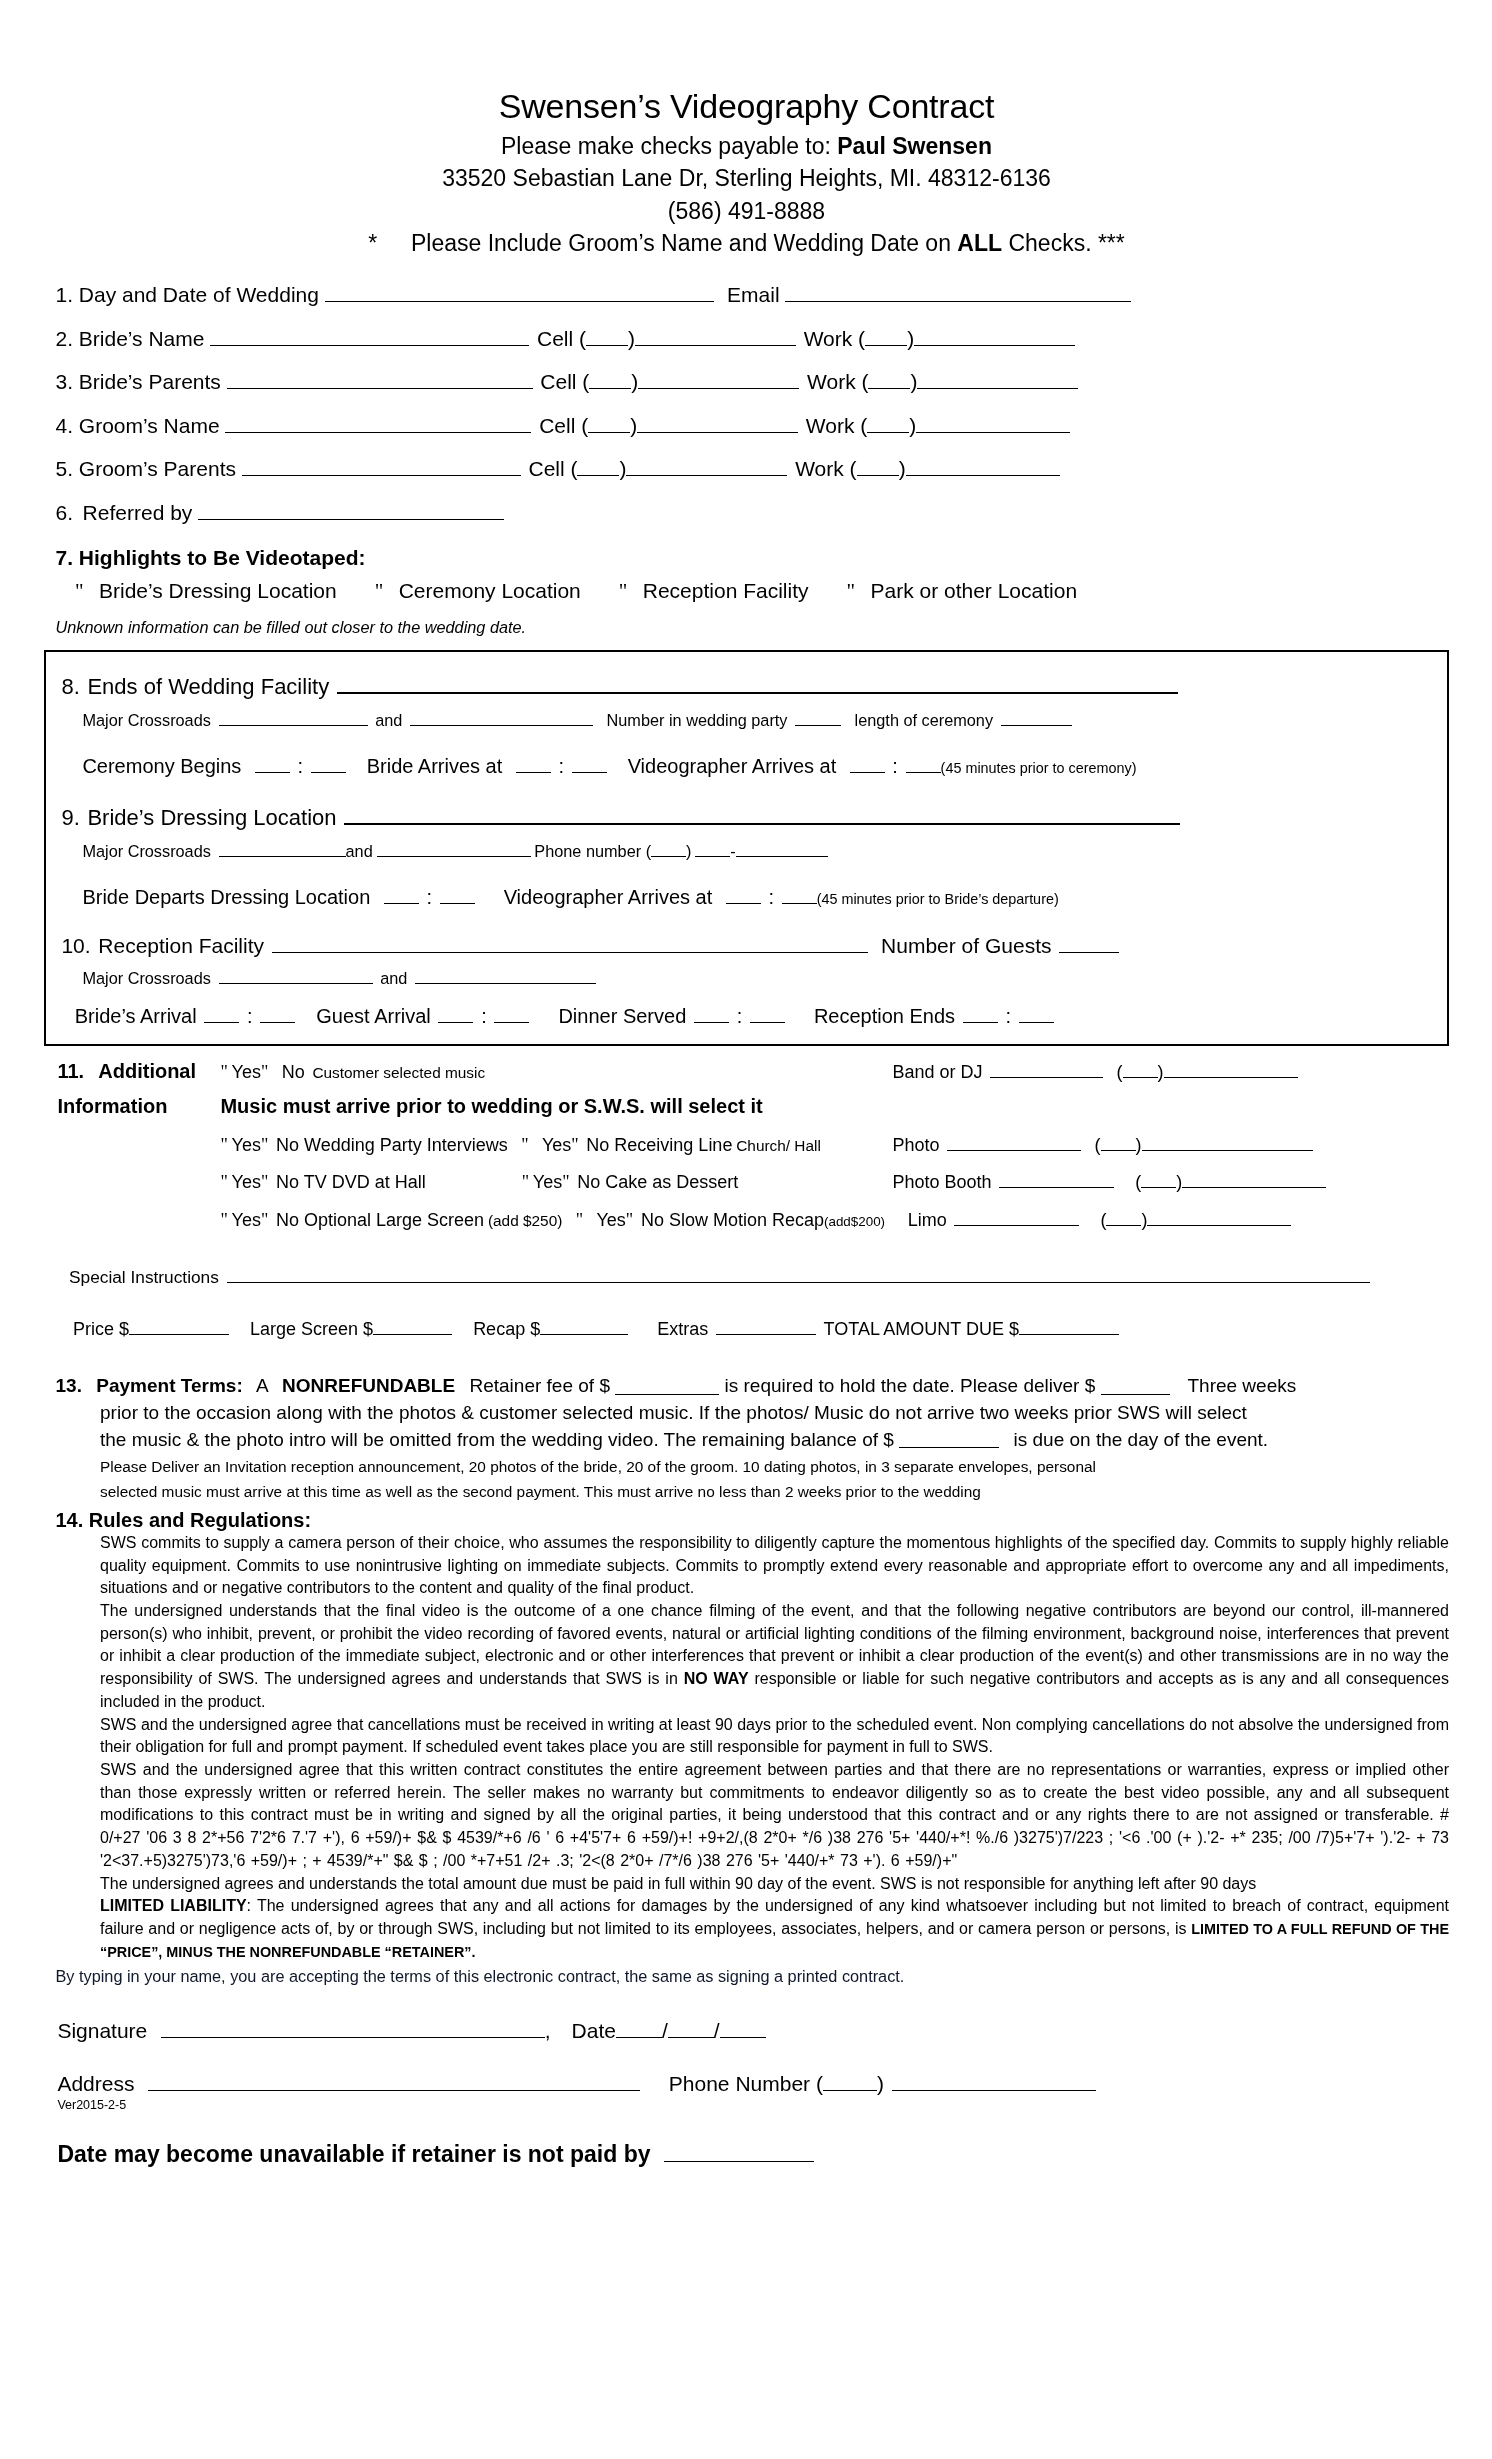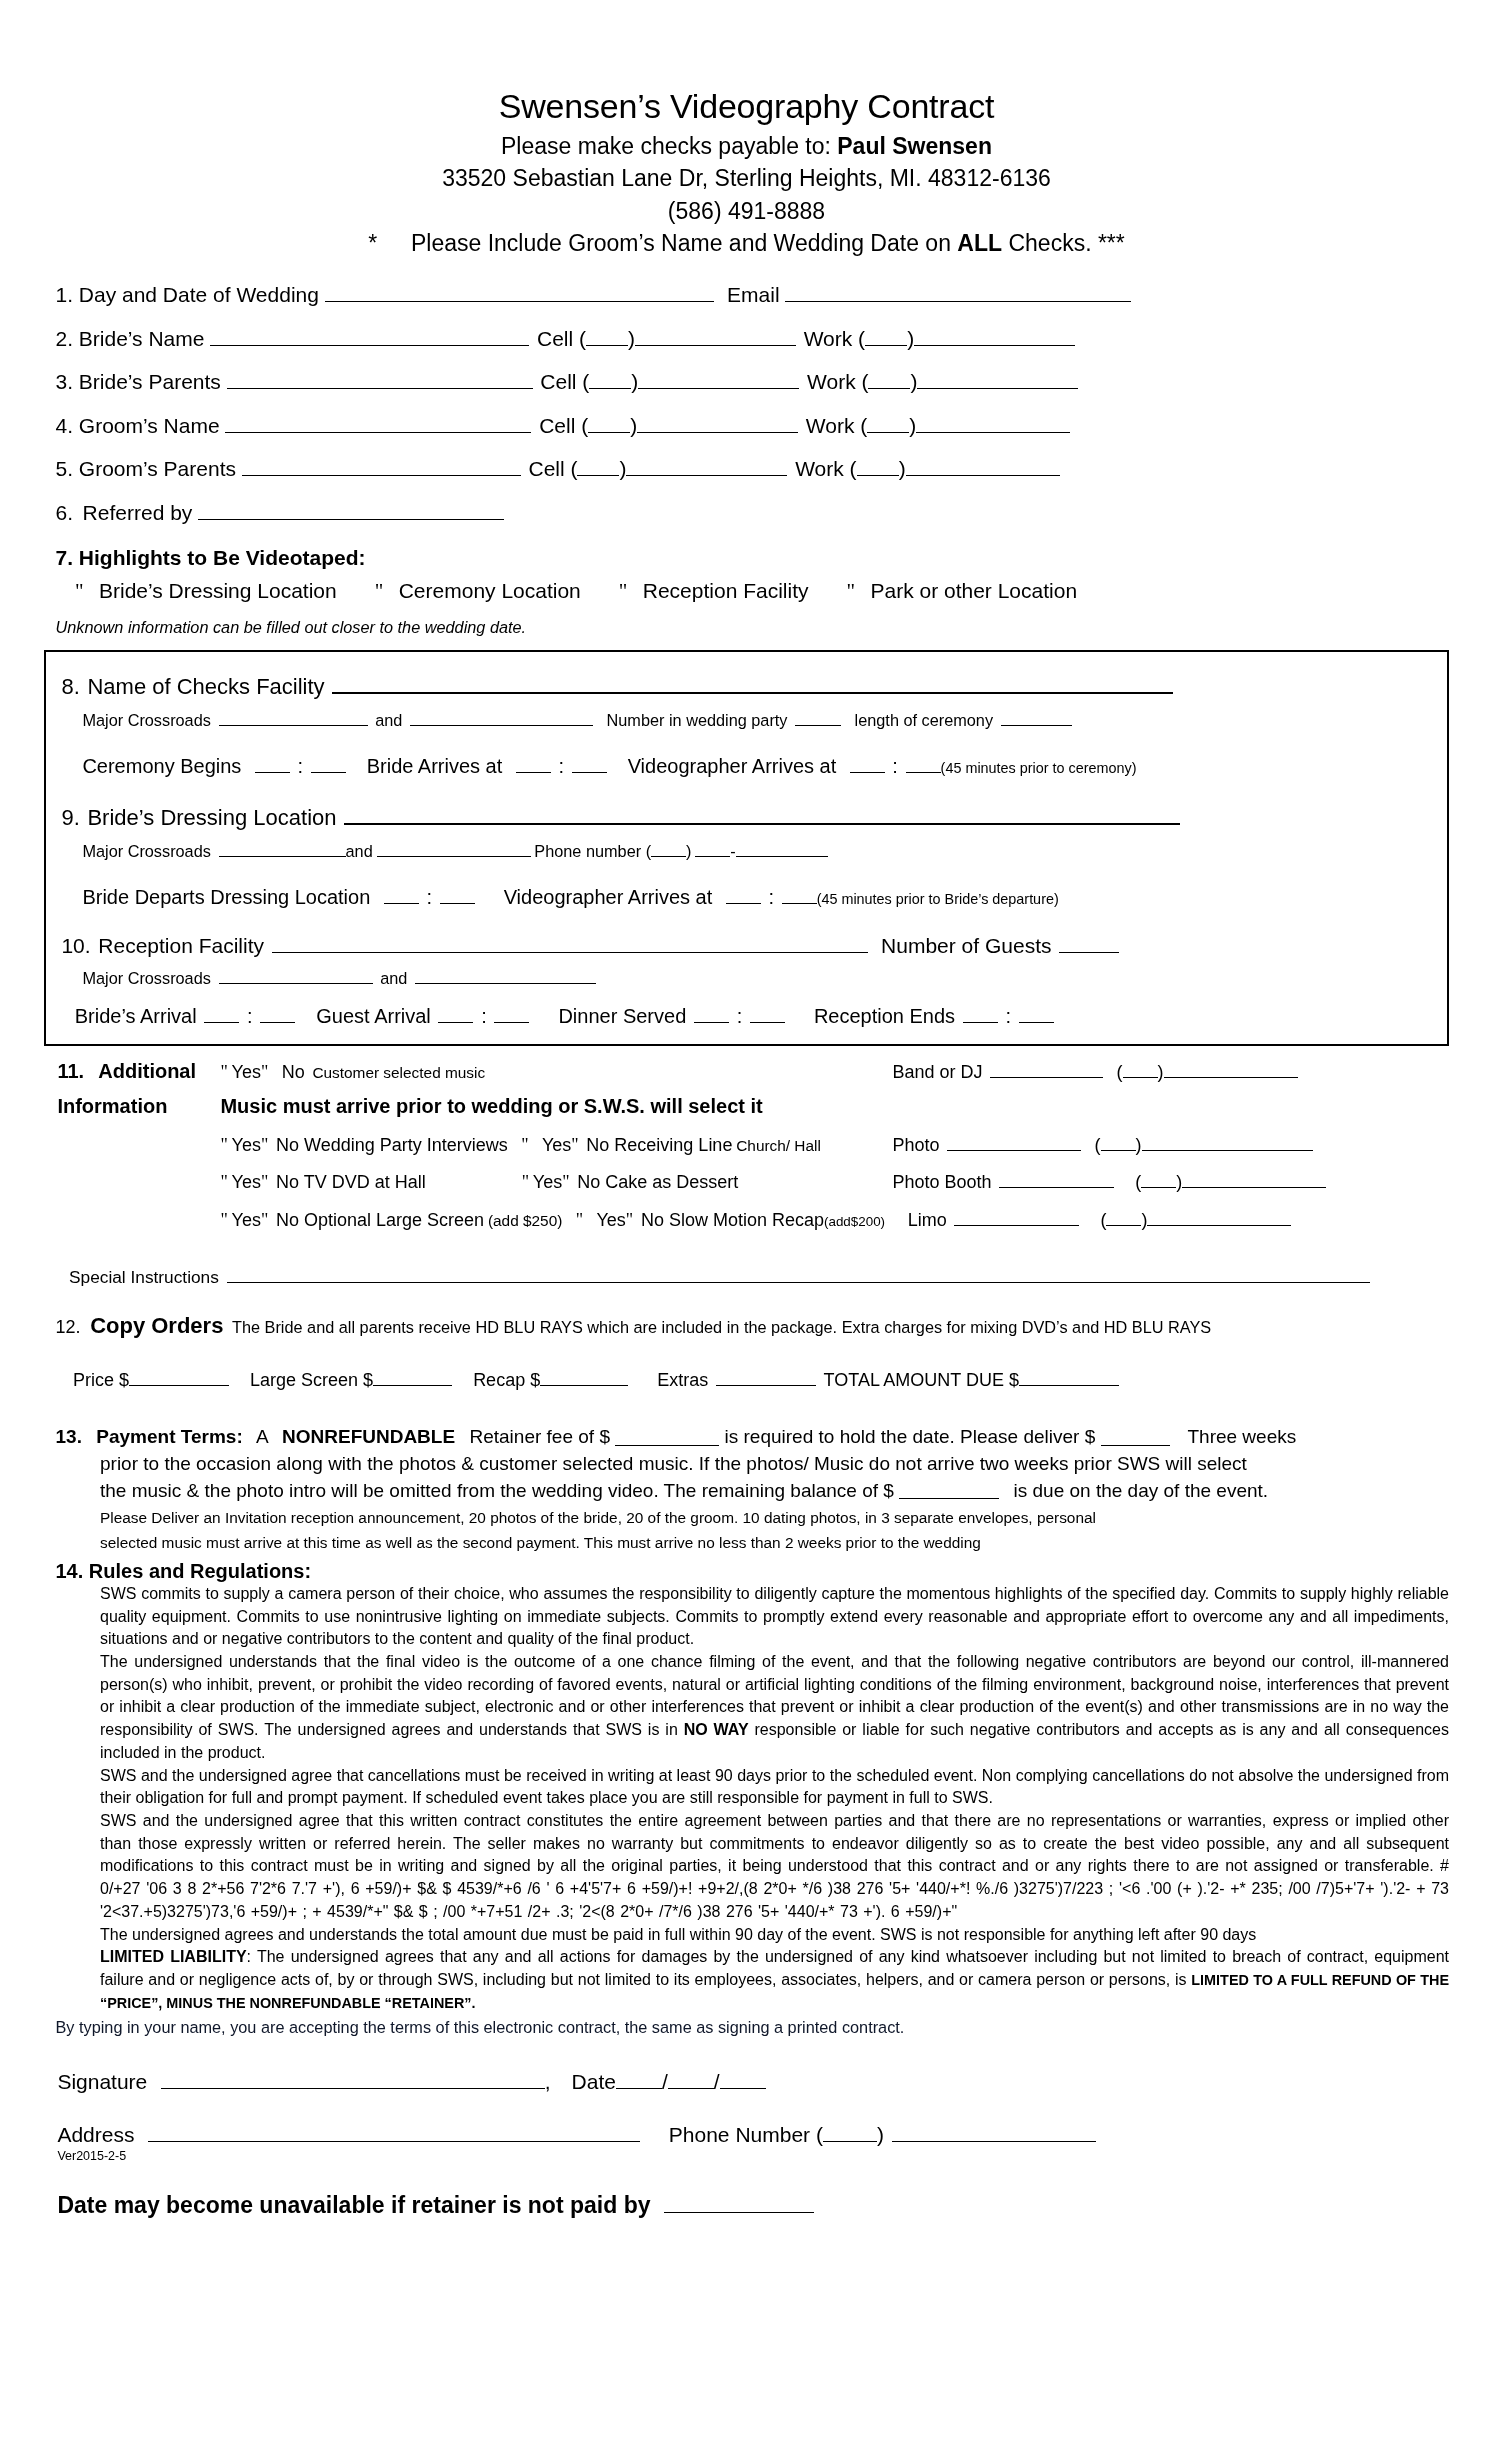--- a/index.html
+++ b/index.html
@@ -362,21 +362,21 @@
     <span class="opt">Reception Facility</span>
     <span class="q">"</span>
     <span class="opt">Park or other Location</span>
   </div>
   <div class="note-italic">Unknown information can be filled out closer to the wedding date.</div>
 
   <div class="box">
 
     <div class="bigrow">
       <span class="n">8.</span>
-      <span>Name of Checks Facility</span>
+      <span>Ends of Wedding Facility</span>
       <span class="sp8"></span>
       <span class="u thick" style="width:841px"></span>
     </div>
 
     <div class="subrow">
       <span>Major Crossroads</span>
       <span class="sp8"></span>
       <span class="u thin" style="width:149px"></span>
       <span class="sp8"></span>
       <span>and</span>
@@ -646,25 +646,20 @@
       </span>
     </div>
 
     <div class="special">
       <span>Special Instructions</span>
       <span class="sp8"></span>
       <span class="u thin" style="width:1143px"></span>
     </div>
   </div>
 
-  <div class="sec12">
-    <span class="num">12.</span>
-    <span class="ttl">Copy Orders</span>
-    <span>The Bride and all parents receive HD BLU RAYS which are included in the package. Extra charges for mixing DVD’s and HD BLU RAYS</span>
-  </div>
 
   <div class="price-row">
     <span>Price $</span>
     <span class="u" style="width:100px"></span>
     <span class="sp22"></span>
     <span>Large Screen $</span>
     <span class="u" style="width:79px"></span>
     <span class="sp22"></span>
     <span>Recap $</span>
     <span class="u" style="width:88px"></span>

